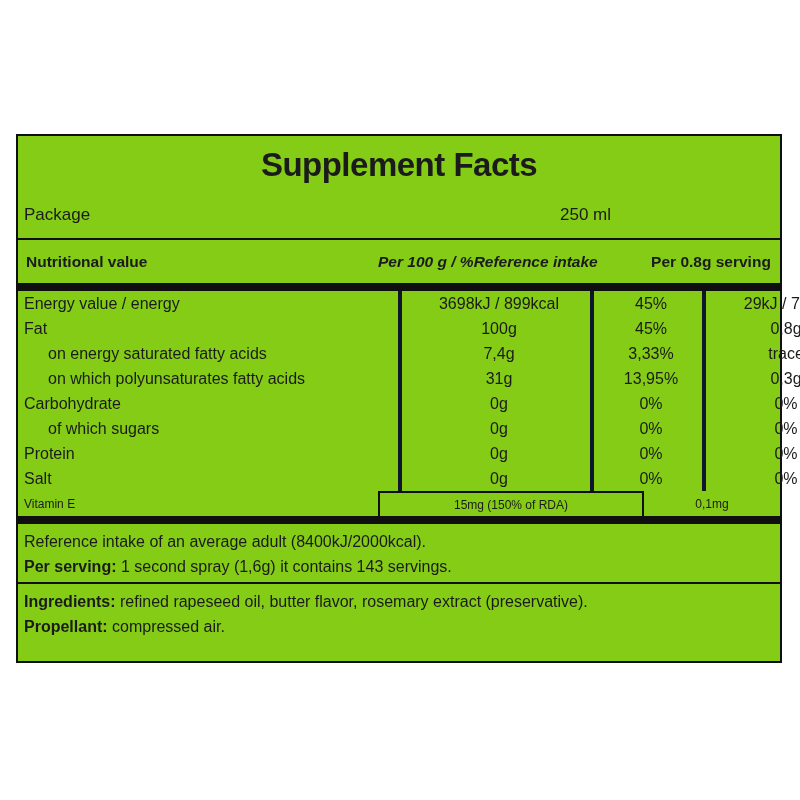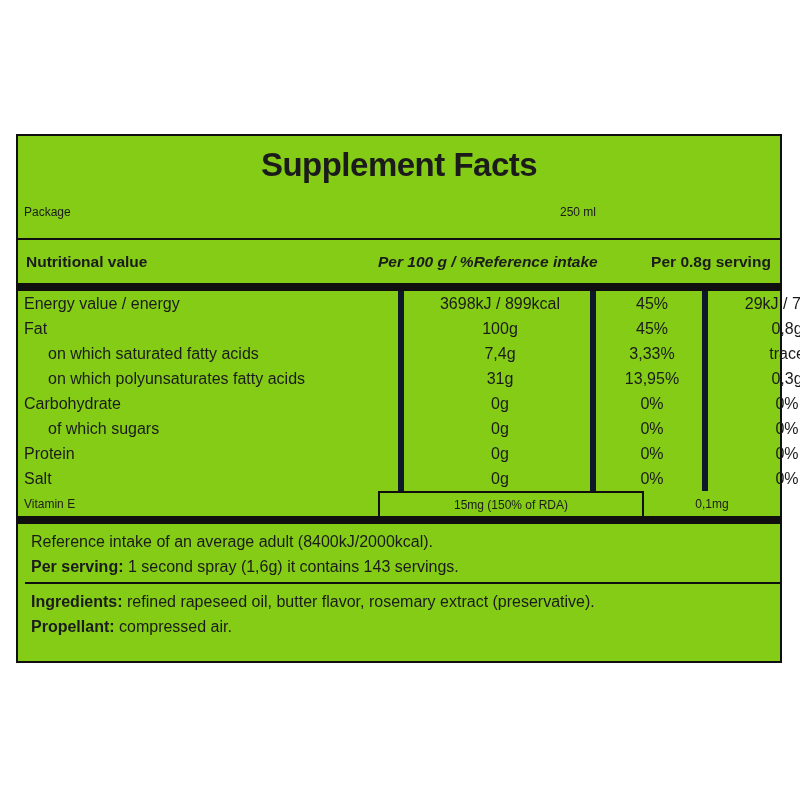--- a/index.html
+++ b/index.html
@@ -12,55 +12,55 @@
     position:absolute; left:16px; top:134px;
     width:762px; height:525px;
     border:2px solid #0f0f0f; background:#84cc16;
   }
   .title {
     height:58px; display:flex; align-items:center; justify-content:center;
     font-size:33px; font-weight:700; letter-spacing:-0.5px;
   }
   .package-row {
     height:44px; border-bottom:2px solid #0f0f0f; position:relative;
-    font-size:12px;
+    font-size:17px;
     text-align:center;
   }
   .pkg-label { position:absolute; left:6px; top:11px; }
   .pkg-value { position:absolute; left:542px; top:11px; }
   .header-row {
     height:43px; display:grid; grid-template-columns:360px 264px 138px;
     align-items:center; font-weight:700; font-size:15.5px;
   }
   .header-row .h1 { padding-left:8px; }
   .header-row .h2 { text-align:left;font-style:italic; }
   .header-row .h3 { text-align:center; }
   .thick-bar { height:8px; background:#0f0f0f; }
   .row {
     height:25px; display:grid; grid-template-columns:360px 172px 92px 138px;
     align-items:center; font-size:16px;gap:20px;
   }
   .cell { height:100%; display:flex; align-items:center; box-sizing:border-box; }
   .cell.label { padding-left:6px; }
   .cell.label.indent { padding-left:30px; }
   .cell.val, .cell.ref, .cell.serving {
-    justify-content:center; border-left:6px solid #0f172a; text-align:center;padding-left:26px;
+    justify-content:center; border-left:4px solid #0f172a; text-align:center;padding-left:26px;
   }
   .vit-row {
     height:25px; display:grid; grid-template-columns:360px 264px 138px;
     align-items:center; font-size:12px;
   }
   .vit-row .merged {
     justify-content:center; border-left:2px solid #0f0f0f;
     border-top:2px solid #0f0f0f;
   }
   .vit-row .vit-serving {
     justify-content:center; border-left:2px solid #0f0f0f;
   }
-  .footnote { font-size:16px; padding:5px 8px 0 6px; line-height:25px;margin-left:7px; }
+  .footnote { font-size:16px; padding:5px 8px 0 6px; line-height:25px; }
   .footnote.f1 { height:53px; border-bottom:2px solid #0f0f0f; }
   .footnote.f2 { height:50px; }
   .footnote b { font-weight:700; }
 </style>
 </head>
 <body>
 
 <div class="label-box">
 
   <div class="title">Supplement Facts</div>
@@ -85,21 +85,21 @@
         <div class="cell ref">45%</div>
         <div class="cell serving">29kJ / 7kcal</div>
       </div>
       <div class="row">
         <div class="cell label">Fat</div>
         <div class="cell val">100g</div>
         <div class="cell ref">45%</div>
         <div class="cell serving">0,8g</div>
       </div>
       <div class="row">
-        <div class="cell label indent">on which saturated fatty acids</div>
+        <div class="cell label indent">on energy saturated fatty acids</div>
         <div class="cell val">7,4g</div>
         <div class="cell ref">3,33%</div>
         <div class="cell serving">trace</div>
       </div>
       <div class="row">
         <div class="cell label indent">on which polyunsaturates fatty acids</div>
         <div class="cell val">31g</div>
         <div class="cell ref">13,95%</div>
         <div class="cell serving">0,3g</div>
       </div>

